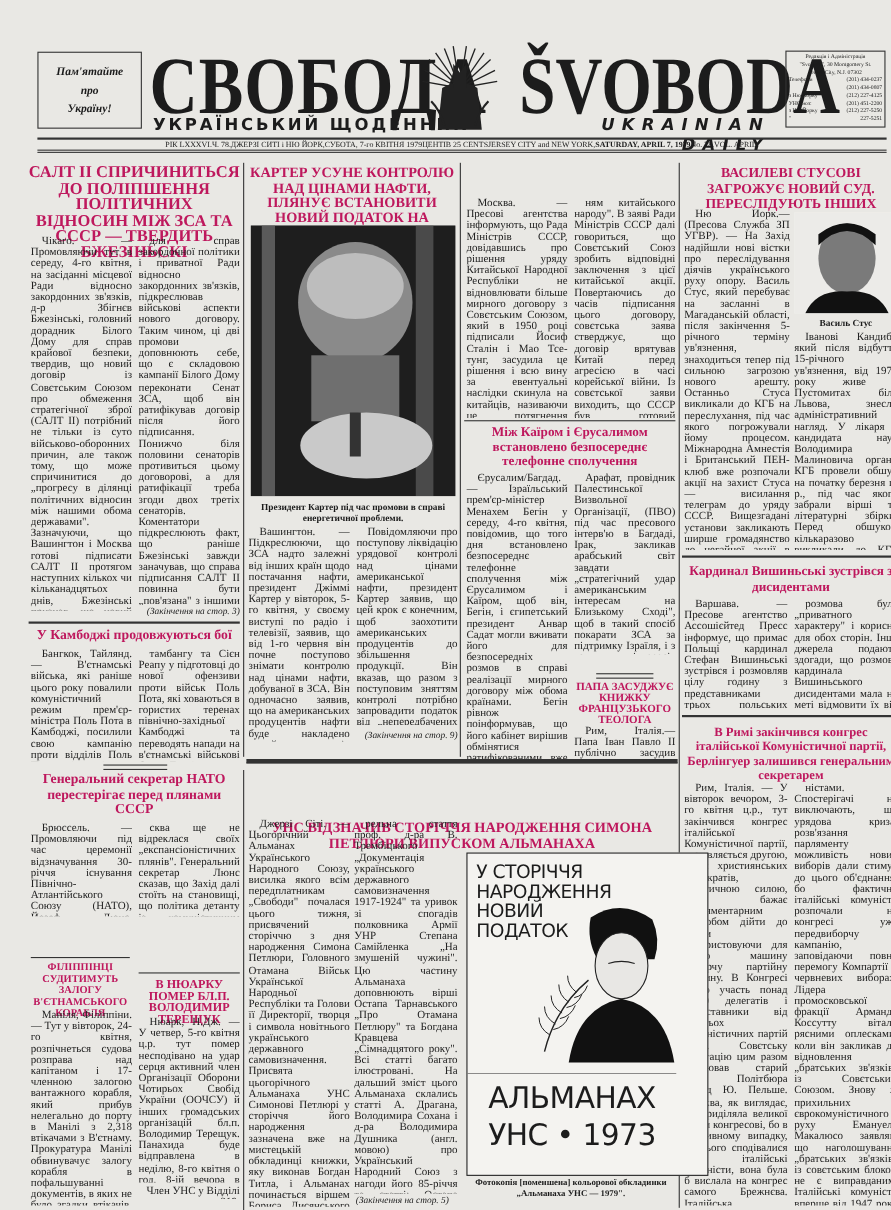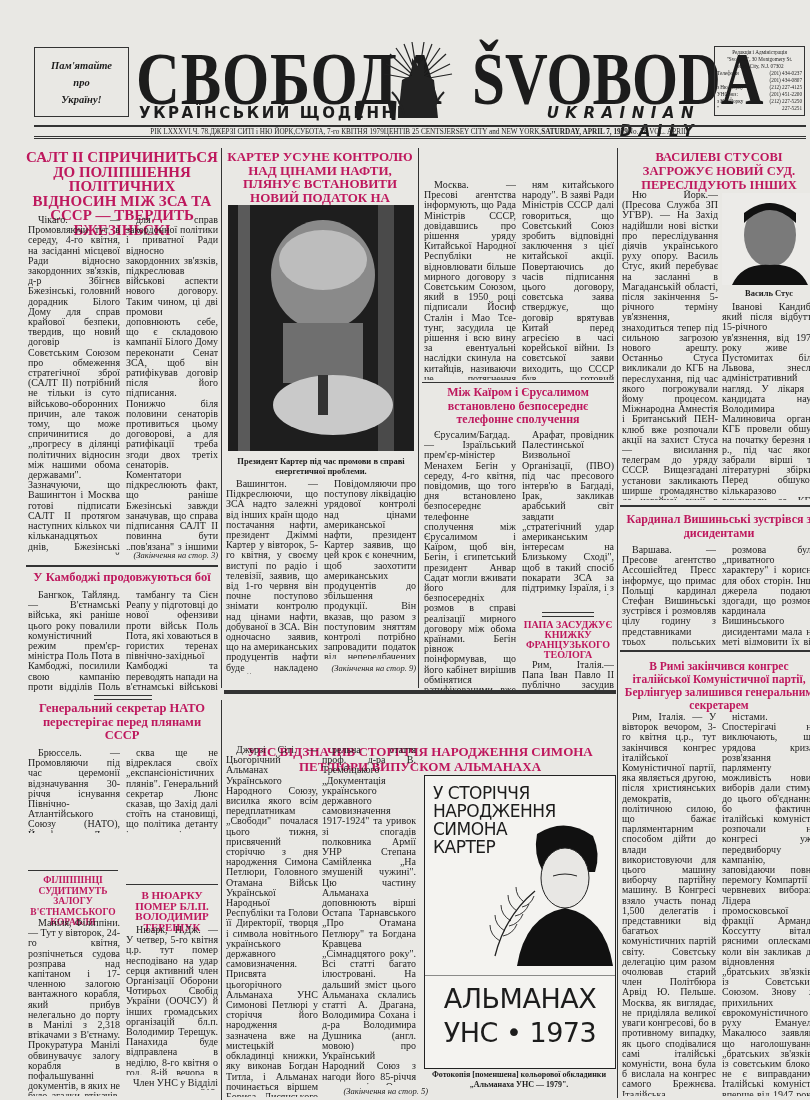--- a/index.html
+++ b/index.html
@@ -21,21 +21,21 @@
   .vrule{position:absolute;width:1px;background:#333;}
   .hrule{position:absolute;height:2px;background:#333;}
   .short-rule{position:absolute;height:3px;border-top:1px solid #333;border-bottom:1px solid #333;}
   
   .hl{position:absolute;text-align:center;font-weight:bold;color:#be185d;}
   .body-text{position:absolute;font-size:10px;line-height:10.2px;text-align:justify;color:#222;overflow:hidden;}
   .body-text p{margin:0;text-indent:10px;}
   .cont{position:absolute;font-style:italic;font-size:8.5px;text-align:right;}
   .caption{position:absolute;font-weight:bold;font-size:8.5px;text-align:center;line-height:10px;}
   .photo{position:absolute;background:#2a2a2a;overflow:hidden;}
-  .poster{position:absolute;border:1px solid #222;background:#f4f3f0;}
+  .poster{position:absolute;border:1px solid #222;background:#f4f3f0;padding-left:28px;}
 </style>
 </head>
 <body>
 
 <div class="page">
 
   <div class="abs slogan-box">
     <span>Пам'ятайте</span>
     <span>про</span>
     <span>Україну!</span>
@@ -235,28 +235,28 @@
     </div>
 
   <div class="hrule" style="left:210px;top:690px;width:392px;height:3px;border-bottom:1px solid #333;background:#333;"></div>
   <div class="hl" style="left:210px;top:744px;width:392px;font-size:13px;line-height:15px;">УНС ВІДЗНАЧИВ СТОРІЧЧЯ НАРОДЖЕННЯ СИМОНА ПЕТЛЮРИ ВИПУСКОМ АЛЬМАНАХА</div>
   <div class="body-text" style="left:212px;top:745px;width:92px;height:352px;">
       <p>Джерзі Сіті. — Цьогорічний Альманах Українського Народного Союзу, висилка якого всім передплатникам „Свободи" почалася цього тижня, присвячений сторіччю з дня народження Симона Петлюри, Головного Отамана Військ Української Народньої Республіки та Голови її Директорії, творця і символа новітнього українського державного самовизначення. Присвята цьогорічного Альманаха УНС Симонові Петлюрі у сторіччя його народження зазначена вже на мистецькій обкладинці книжки, яку виконав Богдан Титла, і Альманах починається віршем Бориса Лисянського „Пам'яті Симона Петлюри". Головну статтю: „Петлюра, Петлюрівці, Петлюрівство" написав генерал-хорунжий К. Мандзенко і під же темі присвячені дальші статті: Уласа Самчука „Державна концепція Симона Петлюри" та стаття проф. д-ра Миколи Степаненка, віцепрезидента УНР в екзилі, про „Постать Симона Петлюри в підсовєтській літературі". Посередні відношення до цієї теми мають статті Івана Кедрина „Соборність" (до 60-річчя Акту Злуки 22-го січня 1919-го року), дже-</p>
     </div>
   <div class="body-text" style="left:308px;top:745px;width:94px;height:340px;">
       <p>рельна стаття проф. д-ра В. Трембіцького „Документація українського державного самовизначення 1917-1924" та уривок зі спогадів полковника Армії УНР Степана Самійленка „На змушеній чужині". Цю частину Альманаха доповнюють вірші Остапа Тарнавського „Про Отамана Петлюру" та Богдана Кравцева „Сімнадцятого року". Всі статті багато ілюстровані. На дальший зміст цього Альманаха склались статті А. Драгана, Володимира Сохана і д-ра Володимира Душника (англ. мовою) про Український Народний Союз з нагоди його 85-річчя та статті: Остапа Сокольського „По Канадській Україні", М. В. „Ажурові хмаросяги", Ігоря Длябоги „Гельсінкська Група в Києві" (анг. мовою), д-р Марії Клячко „Чотири дні у Львові", Терентія Кравчини „Свято життя" (передруковані із „Сучасности" „Нотатки нехристя про світ Божий і релігійне мистецтво"), архипресв. Сергія Кіндзерявого-Пастухова „Про любов Христову", Любови Коленської „Титан слова" (про Лесю Українку), д-ра Луки Луцева „Клопоти і радощі літературного ре-</p>
     </div>
-  <div class="cont" style="left:320px;top:1086px;width:94px;">(Закінчення на стор. 5)</div>
+  <div class="cont" style="left:300px;top:1086px;width:94px;">(Закінчення на стор. 5)</div>
 
   <div class="poster" style="left:410px;top:775px;width:190px;height:292px;">
     <div style="position:absolute;left:8px;top:8px;font-family:'DejaVu Sans',sans-serif;font-size:17px;line-height:18px;letter-spacing:-0.5px;">
       <div>У СТОРІЧЧЯ</div>
       <div>НАРОДЖЕННЯ</div>
-      <div>СИМОНА</div>
-      <div>КАРТЕР</div>
+      <div>НОВИЙ</div>
+      <div>ПОДАТОК</div>
     </div>
     <svg style="position:absolute;left:0;top:0;" width="190" height="200" viewBox="0 0 190 200">
       <path d="M112 58 Q140 40 168 60 Q176 78 170 96 L118 96 Q108 78 112 58 Z" fill="#111"></path>
       <ellipse cx="140" cy="102" rx="24" ry="30" fill="#e8e7e4" stroke="#222" stroke-width="1"></ellipse>
       <path d="M128 100 Q140 96 152 100" stroke="#222" fill="none"></path>
       <path d="M92 190 Q100 140 140 132 Q180 140 188 190 Z" fill="#111"></path>
       <path d="M70 180 Q80 140 110 115" stroke="#222" stroke-width="1.3" fill="none"></path>
       <g fill="none" stroke="#222" stroke-width="0.9">
         <path d="M75 165 q-10 -6 -10 -16"></path>
           <path d="M80 155 q-10 -6 -10 -16"></path>

